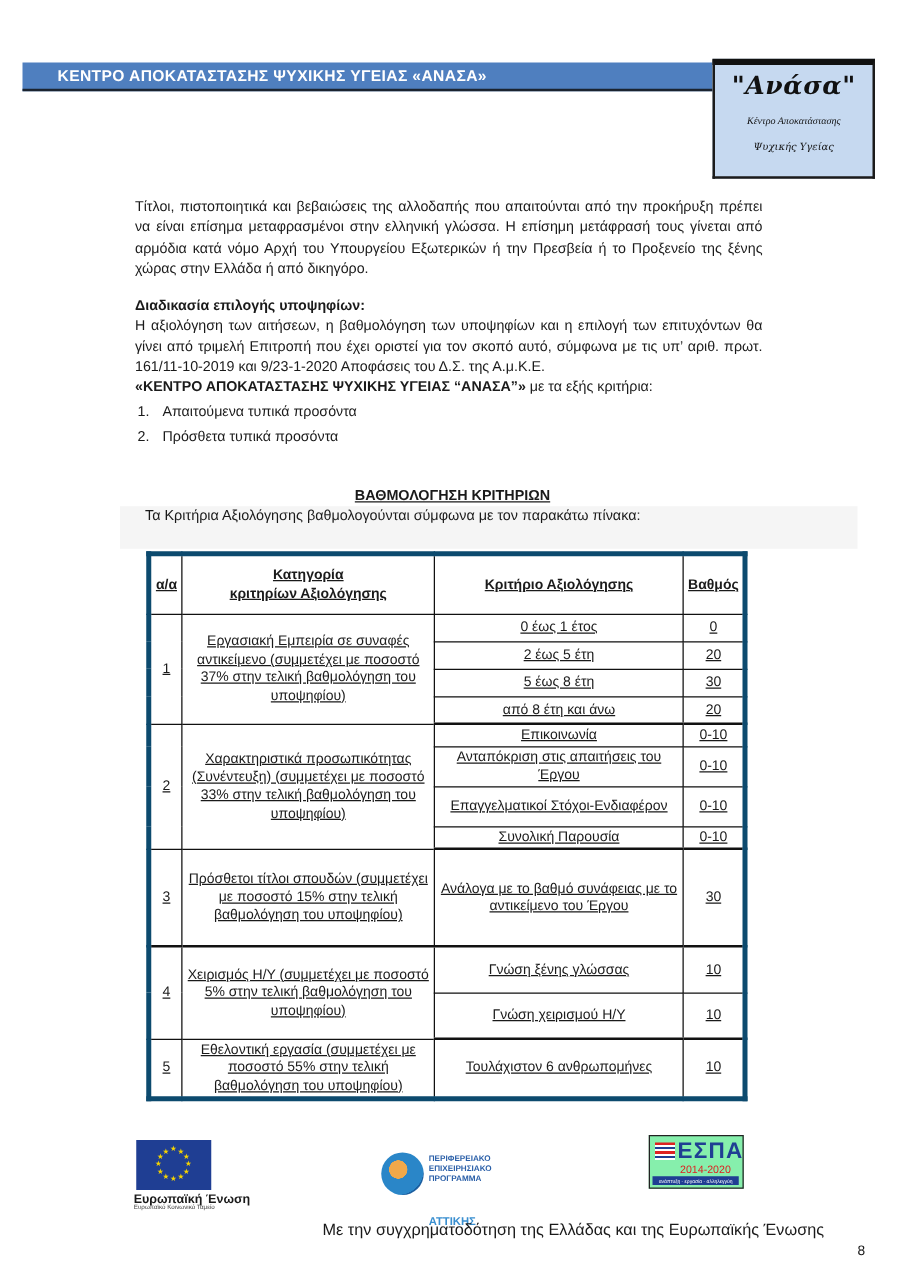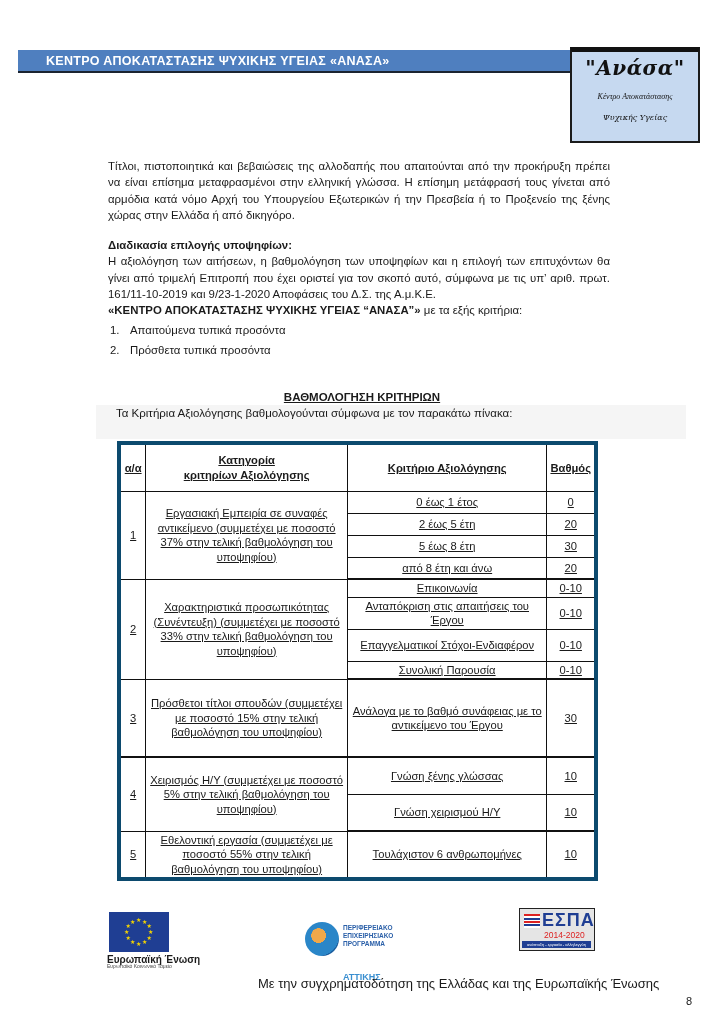--- a/index.html
+++ b/index.html
@@ -56,21 +56,21 @@
   .eu-logo { position: absolute; left: 109px; top: 6px; width: 60px; height: 40px; background: #1f3e93; }
   .eu-star { position: absolute; color: #f5d400; font-size: 6px; line-height: 6px; }
   .eu-caption { position: absolute; left: 107px; top: 48px; font-size: 10px; font-weight: bold; color: #1a1a1a; }
   .eu-sub { position: absolute; left: 107px; top: 57px; font-size: 5px; color: #444; }
 
   .pep-logo { position: absolute; left: 305px; top: 16px; width: 34px; height: 34px; border-radius: 50%;
     background: radial-gradient(circle at 40% 40%, #f0a84a 0 25%, #2a86c8 26% 70%, #1c5fa0 71%); }
   .pep-text { position: absolute; left: 343px; top: 18px; font-size: 6.5px; line-height: 8px; color: #2a5fa8; font-weight: bold; }
   .pep-text .big { font-size: 9px; color: #3a8fd0; margin-top: 25px; }
 
-  .espa-logo { position: absolute; left: 519px; top: 2px; width: 76px; height: 43px; border: 1.5px solid #222; background: #e5e5e5; }
+  .espa-logo { position: absolute; left: 519px; top: 2px; width: 76px; height: 43px; border: 1.5px solid #222; background: #86efac; }
   .espa-title { position: absolute; left: 22px; top: 1px; font-size: 18px; font-weight: bold; color: #1f3e93; letter-spacing: 1px; }
   .espa-years { position: absolute; left: 24px; top: 21px; font-size: 8.5px; font-weight: normal; color: #d22; }
   .espa-bar { position: absolute; left: 2px; bottom: 2px; width: 69px; height: 7px; background: #1f3e93; color: #fff; font-size: 4px; text-align: center; line-height: 7px; }
   .espa-stripes { position: absolute; left: 4px; top: 5px; width: 16px; height: 14px;
     background: repeating-linear-gradient(180deg, #d22 0 2px, #fff 2px 3.5px, #1f3e93 3.5px 5.5px, #fff 5.5px 7px); }
 
   .cofund { position: absolute; left: 228px; top: 976px; font-size: 13px; font-weight: normal; padding-left: 30px; }
   .page-num { position: absolute; left: 686px; top: 995px; font-size: 11px; }
 </style>
 </head>

